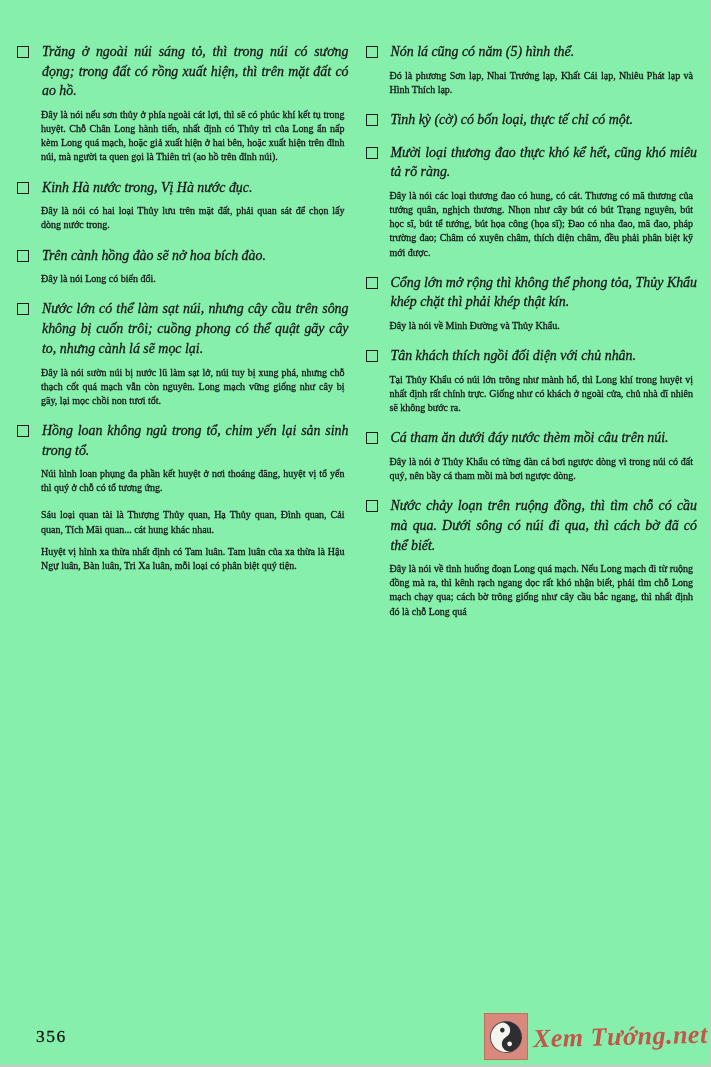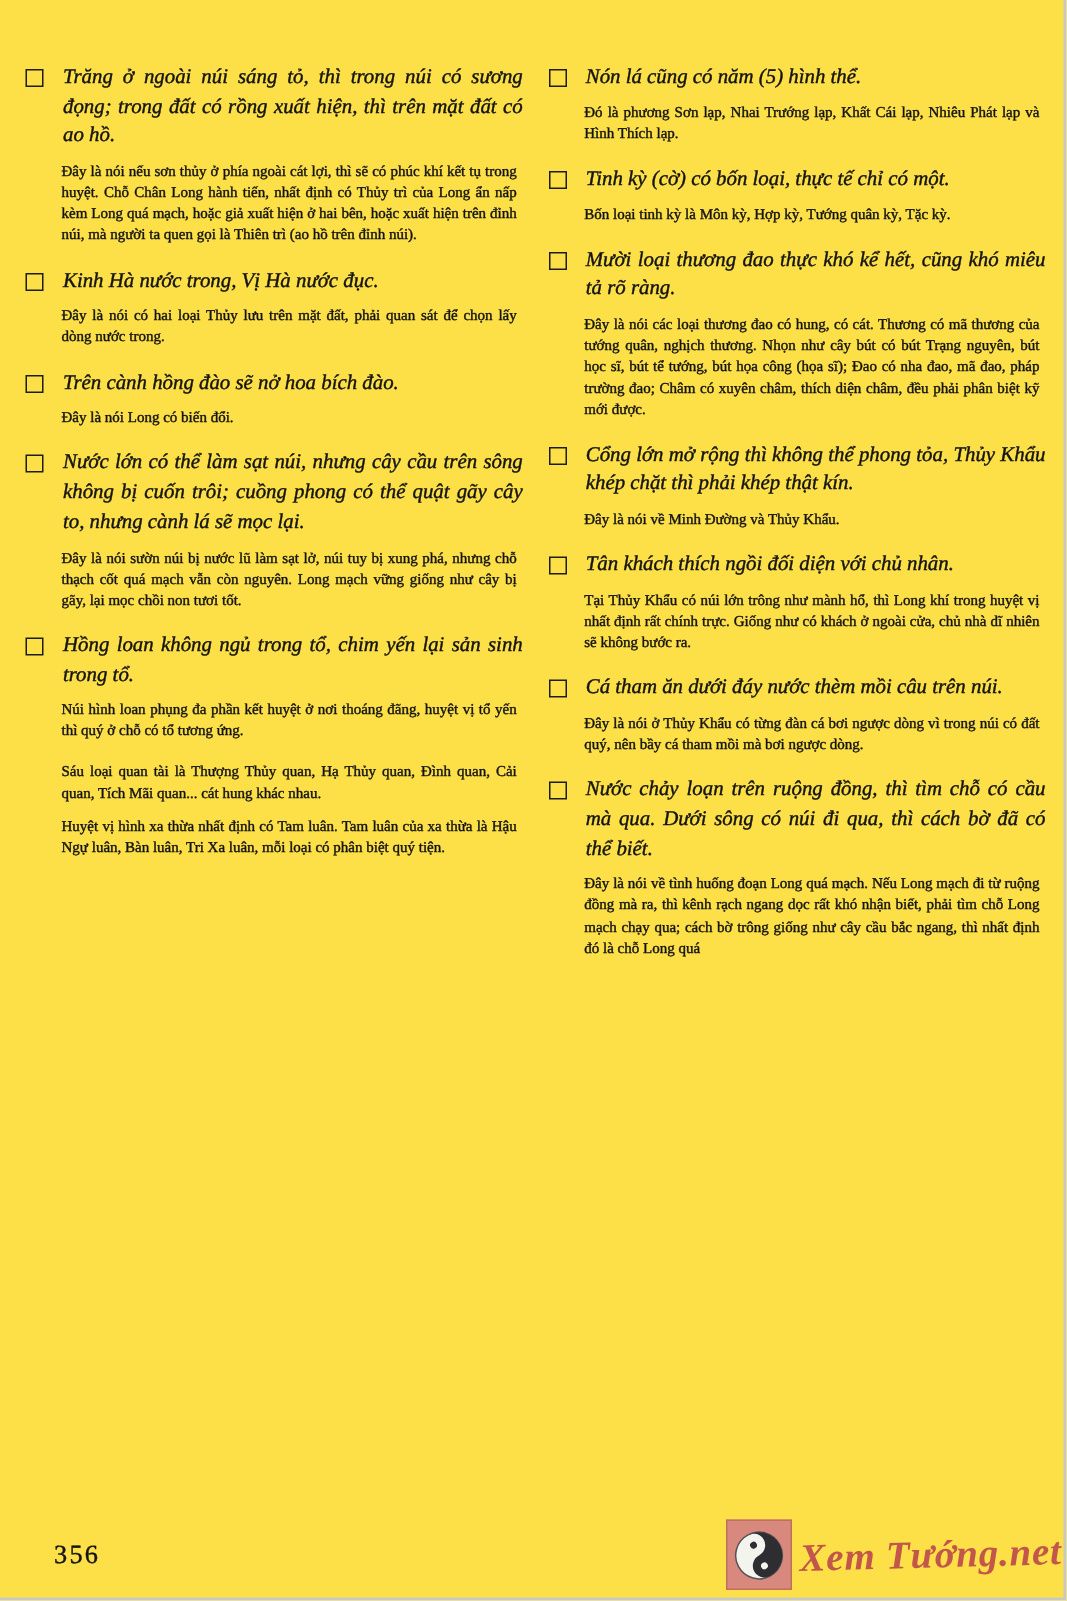--- a/index.html
+++ b/index.html
@@ -1,20 +1,20 @@
 <!DOCTYPE html>
 <html><head>
 <meta charset="utf-8">
 <style>
   html,body { margin:0; padding:0; background:#e8e8e6; }
   .page {
     position:relative;
     width:711px; height:1067px;
     margin:0;
-    background:#fde047;
+    background:#86efac;
     box-shadow: inset -2px -2px 0 #c9c9c4;
     overflow:hidden;
     font-family:"Liberation Serif", serif;
     color:#141414;
     -webkit-text-stroke:0.28px #141414;
   }
   .cols { display:flex; gap:16px; padding:42px 14px 0 16px; }
   .col { width:333px; }
   .entry { margin-bottom:13px; }
   .ehead { display:flex; align-items:flex-start; margin-bottom:7px; }
@@ -127,21 +127,20 @@
           <p class="h">Nón lá cũng có năm (5) hình thể.</p>
         </div>
         <p class="b">Đó là phương Sơn lạp, Nhai Trướng lạp, Khất Cái lạp, Nhiêu Phát lạp và Hình Thích lạp.</p>
       </div>
 
       <div class="entry">
         <div class="ehead">
           <span class="sq"></span>
           <p class="h">Tinh kỳ (cờ) có bốn loại, thực tế chỉ có một.</p>
         </div>
-        <p class="b">Bốn loại tinh kỳ là Môn kỳ, Hợp kỳ, Tướng quân kỳ, Tặc kỳ.</p>
       </div>
 
       <div class="entry">
         <div class="ehead">
           <span class="sq"></span>
           <p class="h">Mười loại thương đao thực khó kể hết, cũng khó miêu tả rõ ràng.</p>
         </div>
         <p class="b">Đây là nói các loại thương đao có hung, có cát. Thương có mã thương của tướng quân, nghịch thương. Nhọn như cây bút có bút Trạng nguyên, bút học sĩ, bút tể tướng, bút họa công (họa sĩ); Đao có nha đao, mã đao, pháp trường đao; Châm có xuyên châm, thích diện châm, đều phải phân biệt kỹ mới được.</p>
       </div>
 

